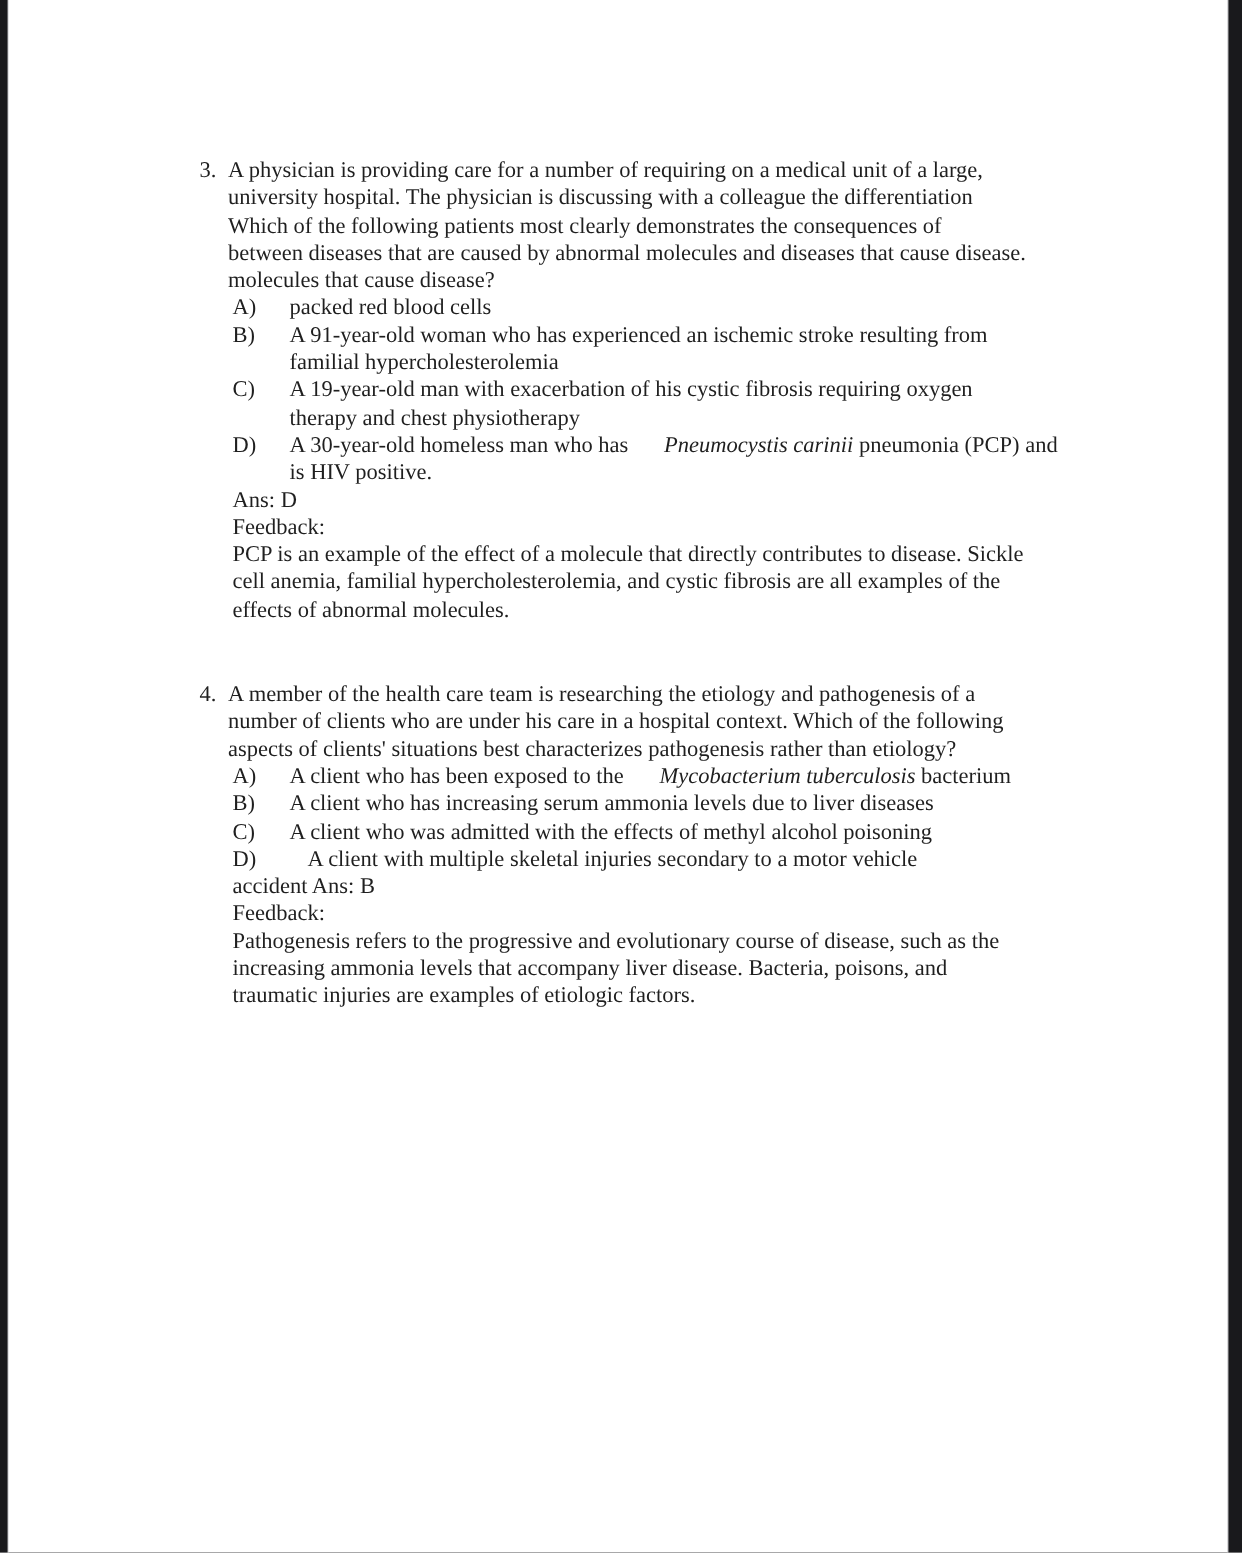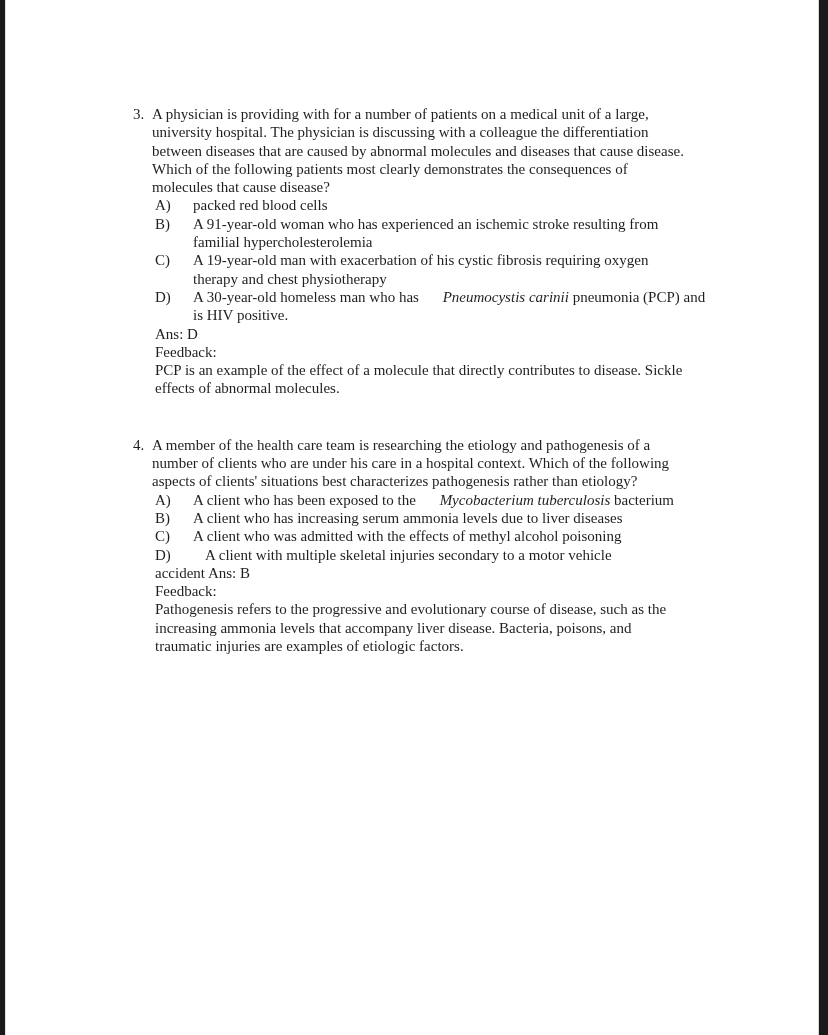--- a/index.html
+++ b/index.html
@@ -60,24 +60,24 @@
 
 <div class="gutter gutter-left"></div>
 <div class="gutter gutter-right"></div>
 
 <div class="page">
 
   <div class="q">
     <div class="q-head">
       <span class="qnum">3.</span>
       <div class="stem">
-        <div class="line">A physician is providing with for a number of patients on a medical unit of a large,</div>
+        <div class="line">A physician is providing care for a number of requiring on a medical unit of a large,</div>
         <div class="line">university hospital. The physician is discussing with a colleague the differentiation</div>
+        <div class="line">Which of the following patients most clearly demonstrates the consequences of</div>
         <div class="line">between diseases that are caused by abnormal molecules and diseases that cause disease.</div>
-        <div class="line">Which of the following patients most clearly demonstrates the consequences of</div>
         <div class="line">molecules that cause disease?</div>
       </div>
     </div>
     <div class="opts">
       <div class="opt">
         <span class="letter">A)</span>
         <div class="opt-text">
           <div class="line">packed red blood cells</div>
         </div>
       </div>
@@ -101,20 +101,21 @@
           <div class="line"><span>A 30-year-old homeless man who has </span><i>Pneumocystis carinii</i><span> pneumonia (PCP) and</span></div>
           <div class="line">is HIV positive.</div>
         </div>
       </div>
     </div>
     <div class="meta">
       <div class="line">Ans: D</div>
       <div class="line fb-label">Feedback:</div>
       <div class="fb-text">
         <div class="line">PCP is an example of the effect of a molecule that directly contributes to disease. Sickle</div>
+        <div class="line">cell anemia, familial hypercholesterolemia, and cystic fibrosis are all examples of the</div>
         <div class="line">effects of abnormal molecules.</div>
       </div>
     </div>
   </div>
 
   <div class="q">
     <div class="q-head">
       <span class="qnum">4.</span>
       <div class="stem">
         <div class="line">A member of the health care team is researching the etiology and pathogenesis of a</div>

